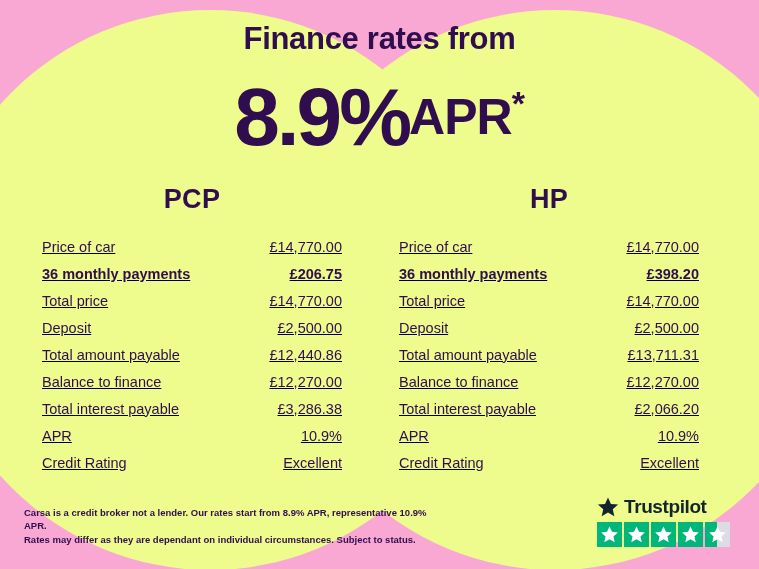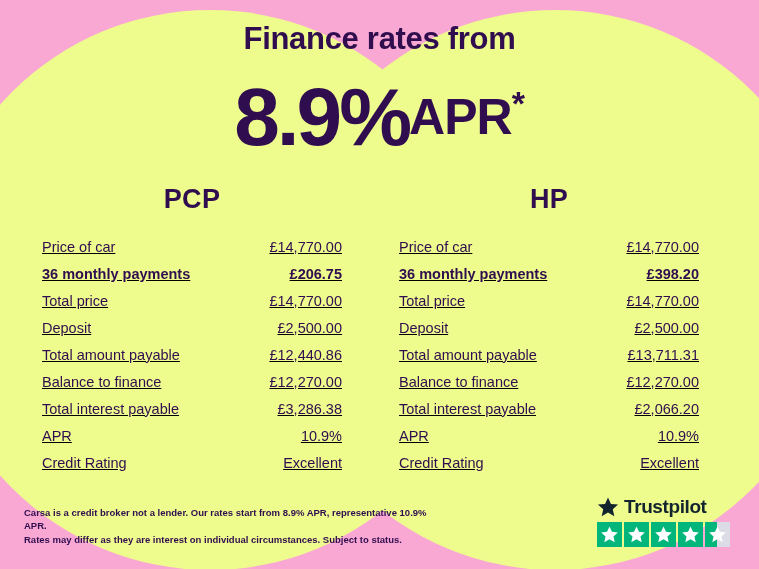--- a/index.html
+++ b/index.html
@@ -272,21 +272,21 @@
             <span class="value">Excellent</span>
           </div>
         </div>
       </div>
 
     </div>
 
     <div class="footer">
       <div class="disclaimer">
         <div>Carsa is a credit broker not a lender. Our rates start from 8.9% APR, representative 10.9% APR.</div>
-        <div>Rates may differ as they are interest on individual circumstances. Subject to status.</div>
+        <div>Rates may differ as they are dependant on individual circumstances. Subject to status.</div>
       </div>
 
       <div class="trustpilot">
         <div class="tp-top">
           <span>
             <svg width="22" height="22" viewBox="0 0 24 24" aria-hidden="true">
               <polygon points="12,1.5 15.2,8.6 23,9.4 17.2,14.5 18.9,22 12,18.1 5.1,22 6.8,14.5 1,9.4 8.8,8.6" fill="#12242e"></polygon>
             </svg>
           </span>
           <span class="tp-name">Trustpilot</span>

